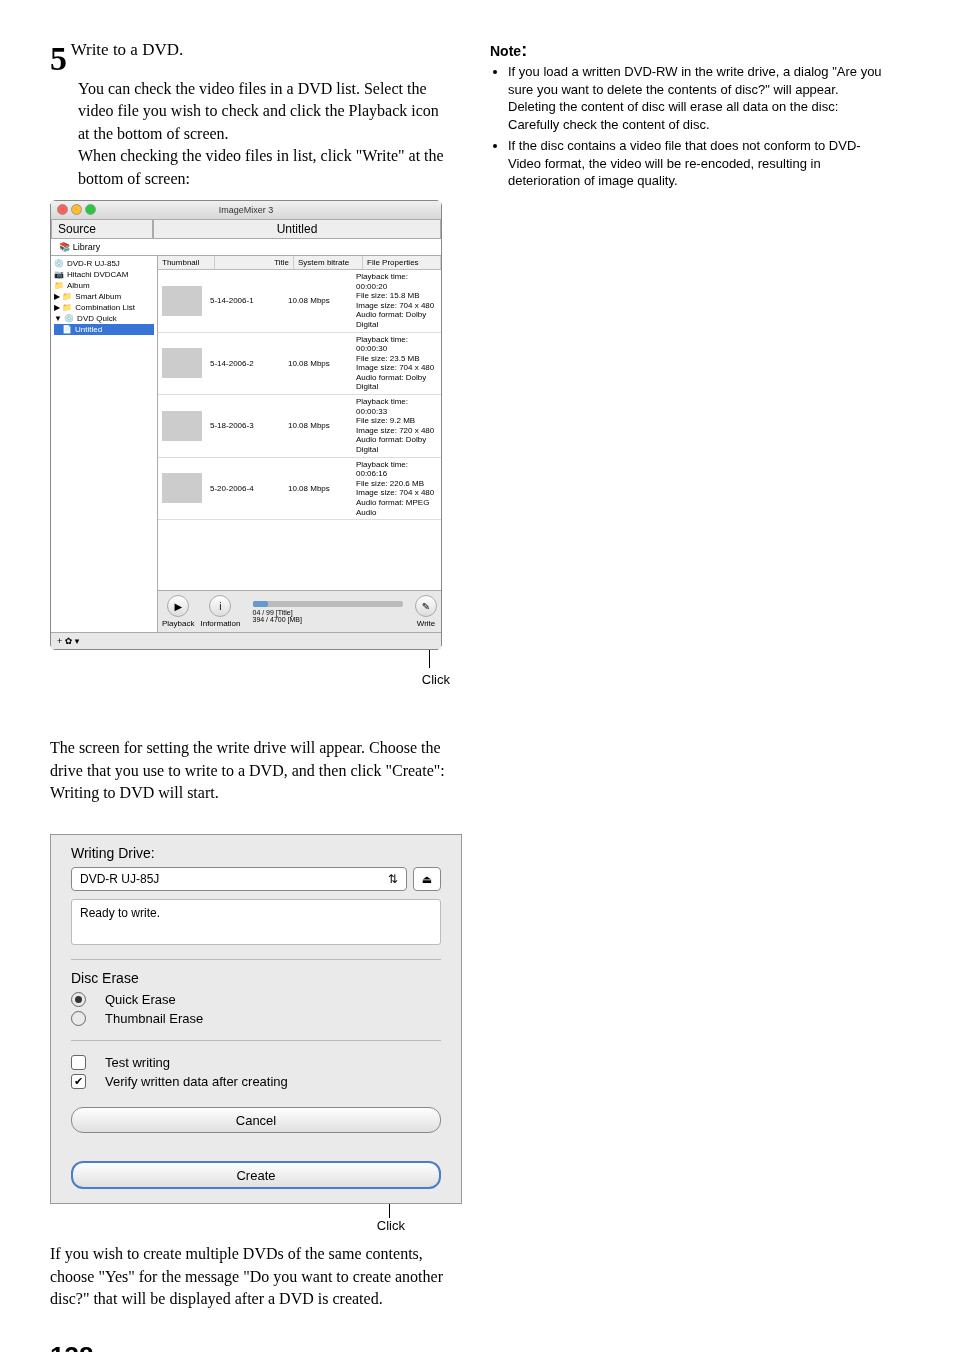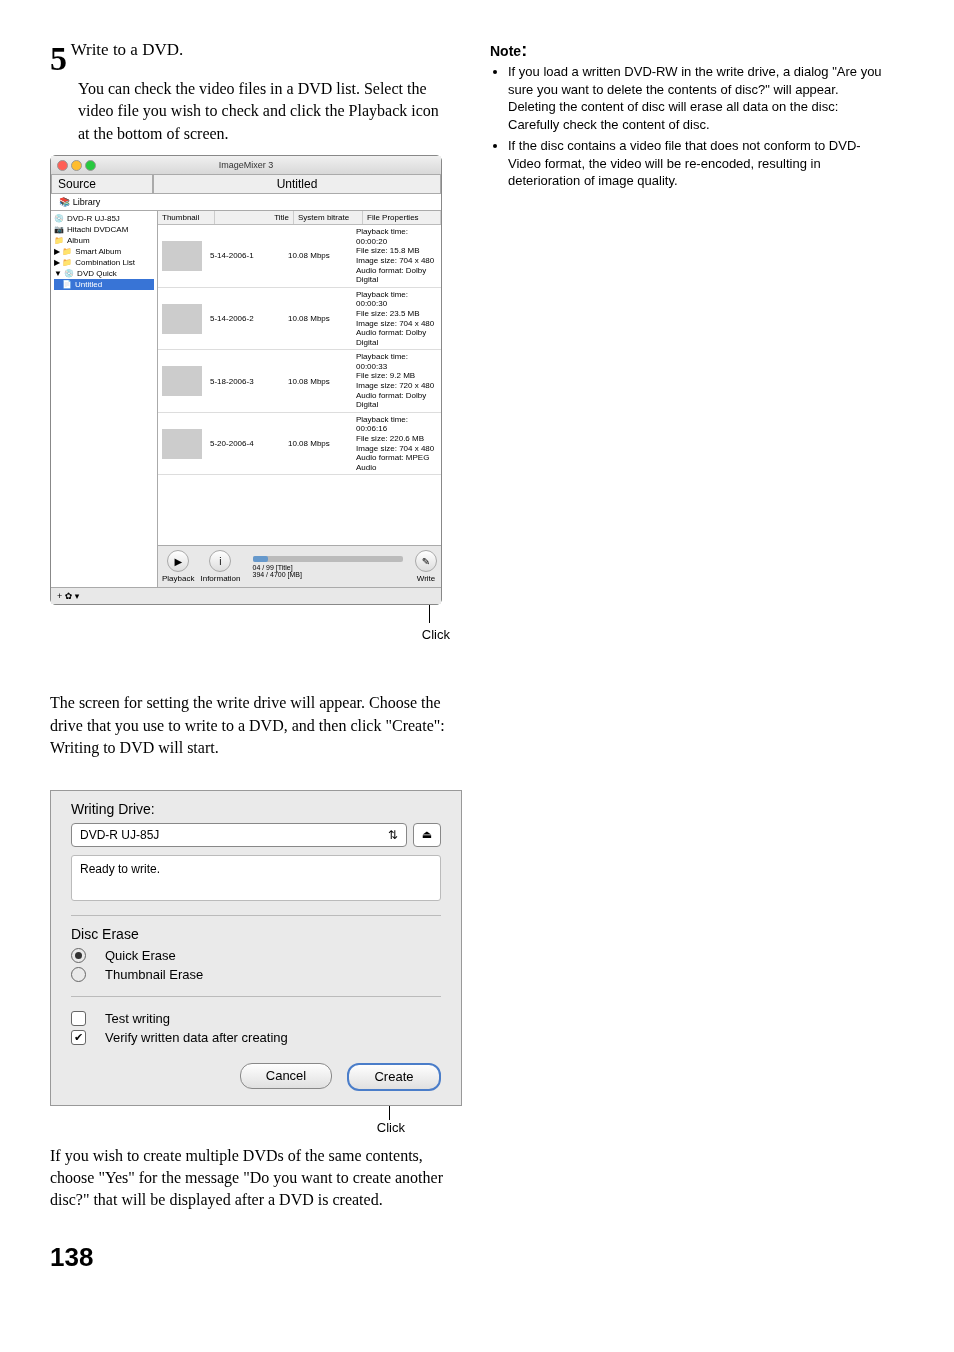--- a/index.html
+++ b/index.html
@@ -331,22 +331,23 @@
     display: inline-flex;
     align-items: center;
     justify-content: center;
     background: #fff;
     font-size: 11px;
     line-height: 1;
   }
   .wd-buttons {
     display: flex;
     justify-content: flex-end;
-    gap: 15px;
+    gap: 28px;
     margin-top: 18px;
+    flex-direction: column;
   }
   .wd-btn {
     min-width: 90px;
     height: 24px;
     border: 1px solid #888;
     border-radius: 12px;
     background: linear-gradient(#fefefe,#e0e0e0);
     display: flex;
     align-items: center;
     justify-content: center;
@@ -372,20 +373,21 @@
 <body>
 
 <div class="columns">
   <div class="left-column">
 
     <div>
       <span class="step-num">5</span>
       <span class="step-title">Write to a DVD.</span>
     </div>
     <div class="step-body">You can check the video files in a DVD list. Select the video file you wish to check and click the Playback icon at the bottom of screen.</div>
+    <div class="step-body">When checking the video files in list, click "Write" at the bottom of screen:</div>
 
     <div class="im-window">
       <div class="im-titlebar">
         <div class="traffic">
           <span class="t-red"></span>
           <span class="t-yellow"></span>
           <span class="t-green"></span>
         </div>
         <div class="im-title">ImageMixer 3</div>
       </div>

